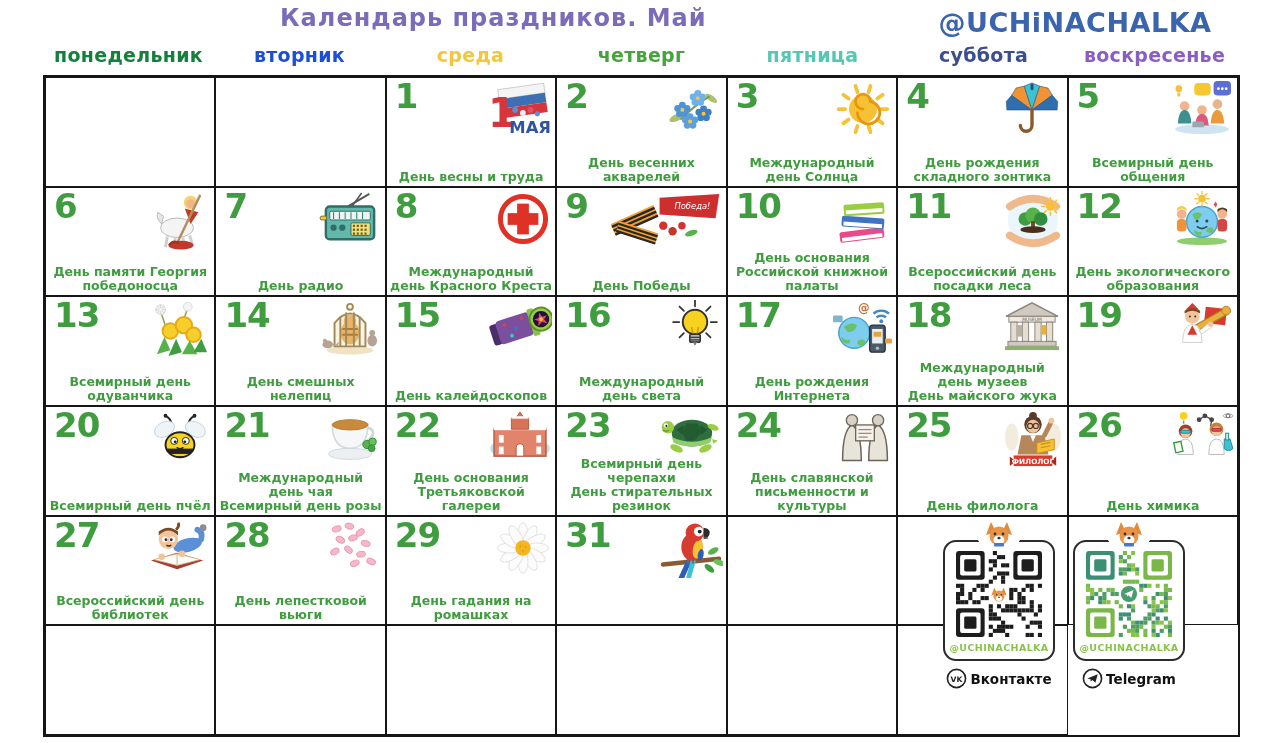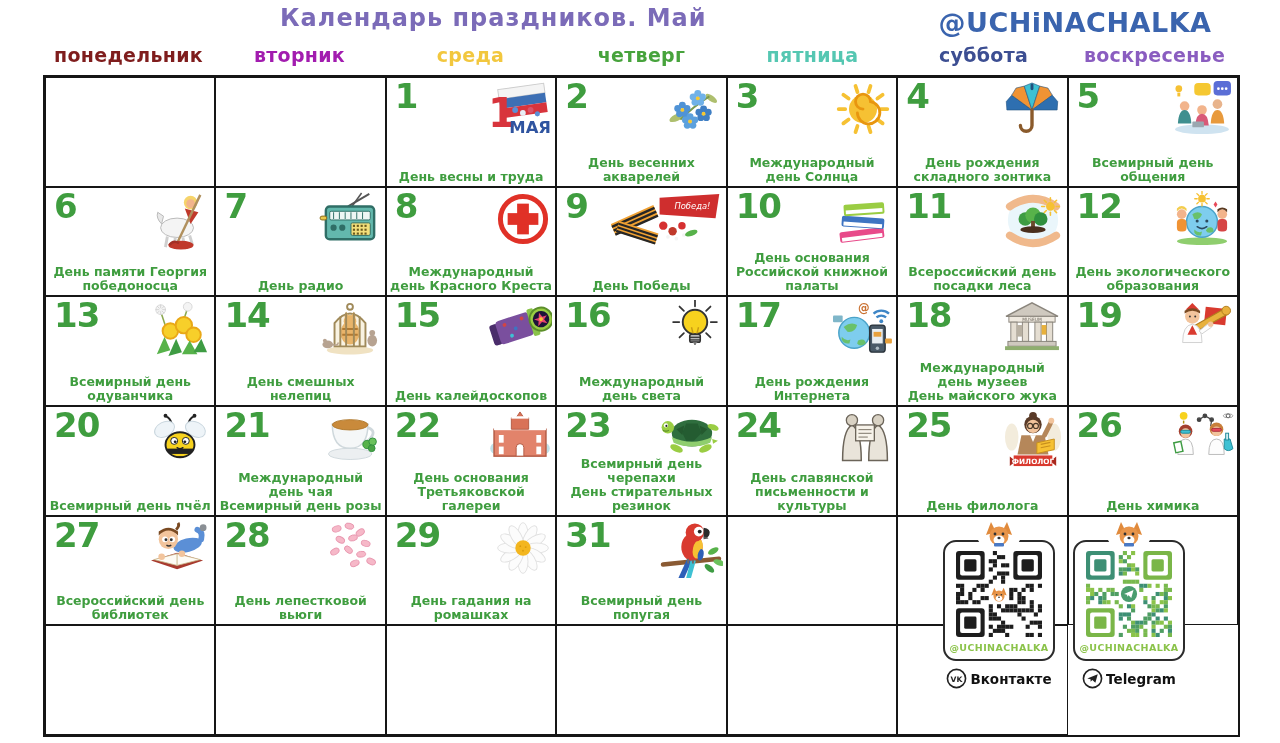--- a/index.html
+++ b/index.html
@@ -39,22 +39,22 @@
   .net-icon{line-height:0;}
 </style>
 </head>
 <body>
 
 <div class="page">
   <div class="title">Календарь праздников. Май</div>
   <div class="handle">@UCHiNACHALKA</div>
 
   <div class="weekdays">
-    <span class="weekday" style="color: #7f1d1d;">понедельник</span>
-    <span class="weekday" style="color: #a21caf;">вторник</span>
+    <span class="weekday" style="color: #15803d;">понедельник</span>
+    <span class="weekday" style="color: #1d4ed8;">вторник</span>
     <span class="weekday" style="color: rgb(242, 199, 62);">среда</span>
     <span class="weekday" style="color: rgb(71, 163, 60);">четверг</span>
     <span class="weekday" style="color: rgb(85, 199, 178);">пятница</span>
     <span class="weekday" style="color: rgb(60, 78, 146);">суббота</span>
     <span class="weekday" style="color: rgb(138, 93, 192);">воскресенье</span>
   </div>
 
   <div class="grid">
       <div class="cell"></div>
       <div class="cell"></div>
@@ -750,23 +750,20 @@
             <ellipse cx="40" cy="30" rx="5" ry="10" fill="#f6c133" transform="rotate(12 40 30)"></ellipse>
             <ellipse cx="43" cy="36" rx="3" ry="6" fill="#2e5fb8" transform="rotate(12 43 36)"></ellipse>
             <circle cx="37" cy="13" r="9.5" fill="#d93a2f"></circle>
             <circle cx="41" cy="12" r="5" fill="#fff"></circle>
             <circle cx="42" cy="12" r="2" fill="#222"></circle>
             <path d="M46 8 q8 1 6 7 q-1 4 -6 3 z" fill="#2b2b2b"></path>
             <path d="M46 17 q4 0 5 2 l-5 1 z" fill="#555"></path>
             <line x1="30" y1="40" x2="30" y2="45" stroke="#6b6b6b" stroke-width="2"></line>
             <line x1="35" y1="41" x2="35" y2="45" stroke="#6b6b6b" stroke-width="2"></line>
           </svg></span>
-        <div class="cell-label">
-          <div>Всемирный день попугая</div>
-        </div>
       </div>
       <div class="cell"></div>
       <div class="cell"></div>
       <div class="cell"></div>
       <div class="cell"></div>
       <div class="cell"></div>
       <div class="cell"></div>
       <div class="cell"></div>
       <div class="cell"></div>
       <div class="cell"></div>

